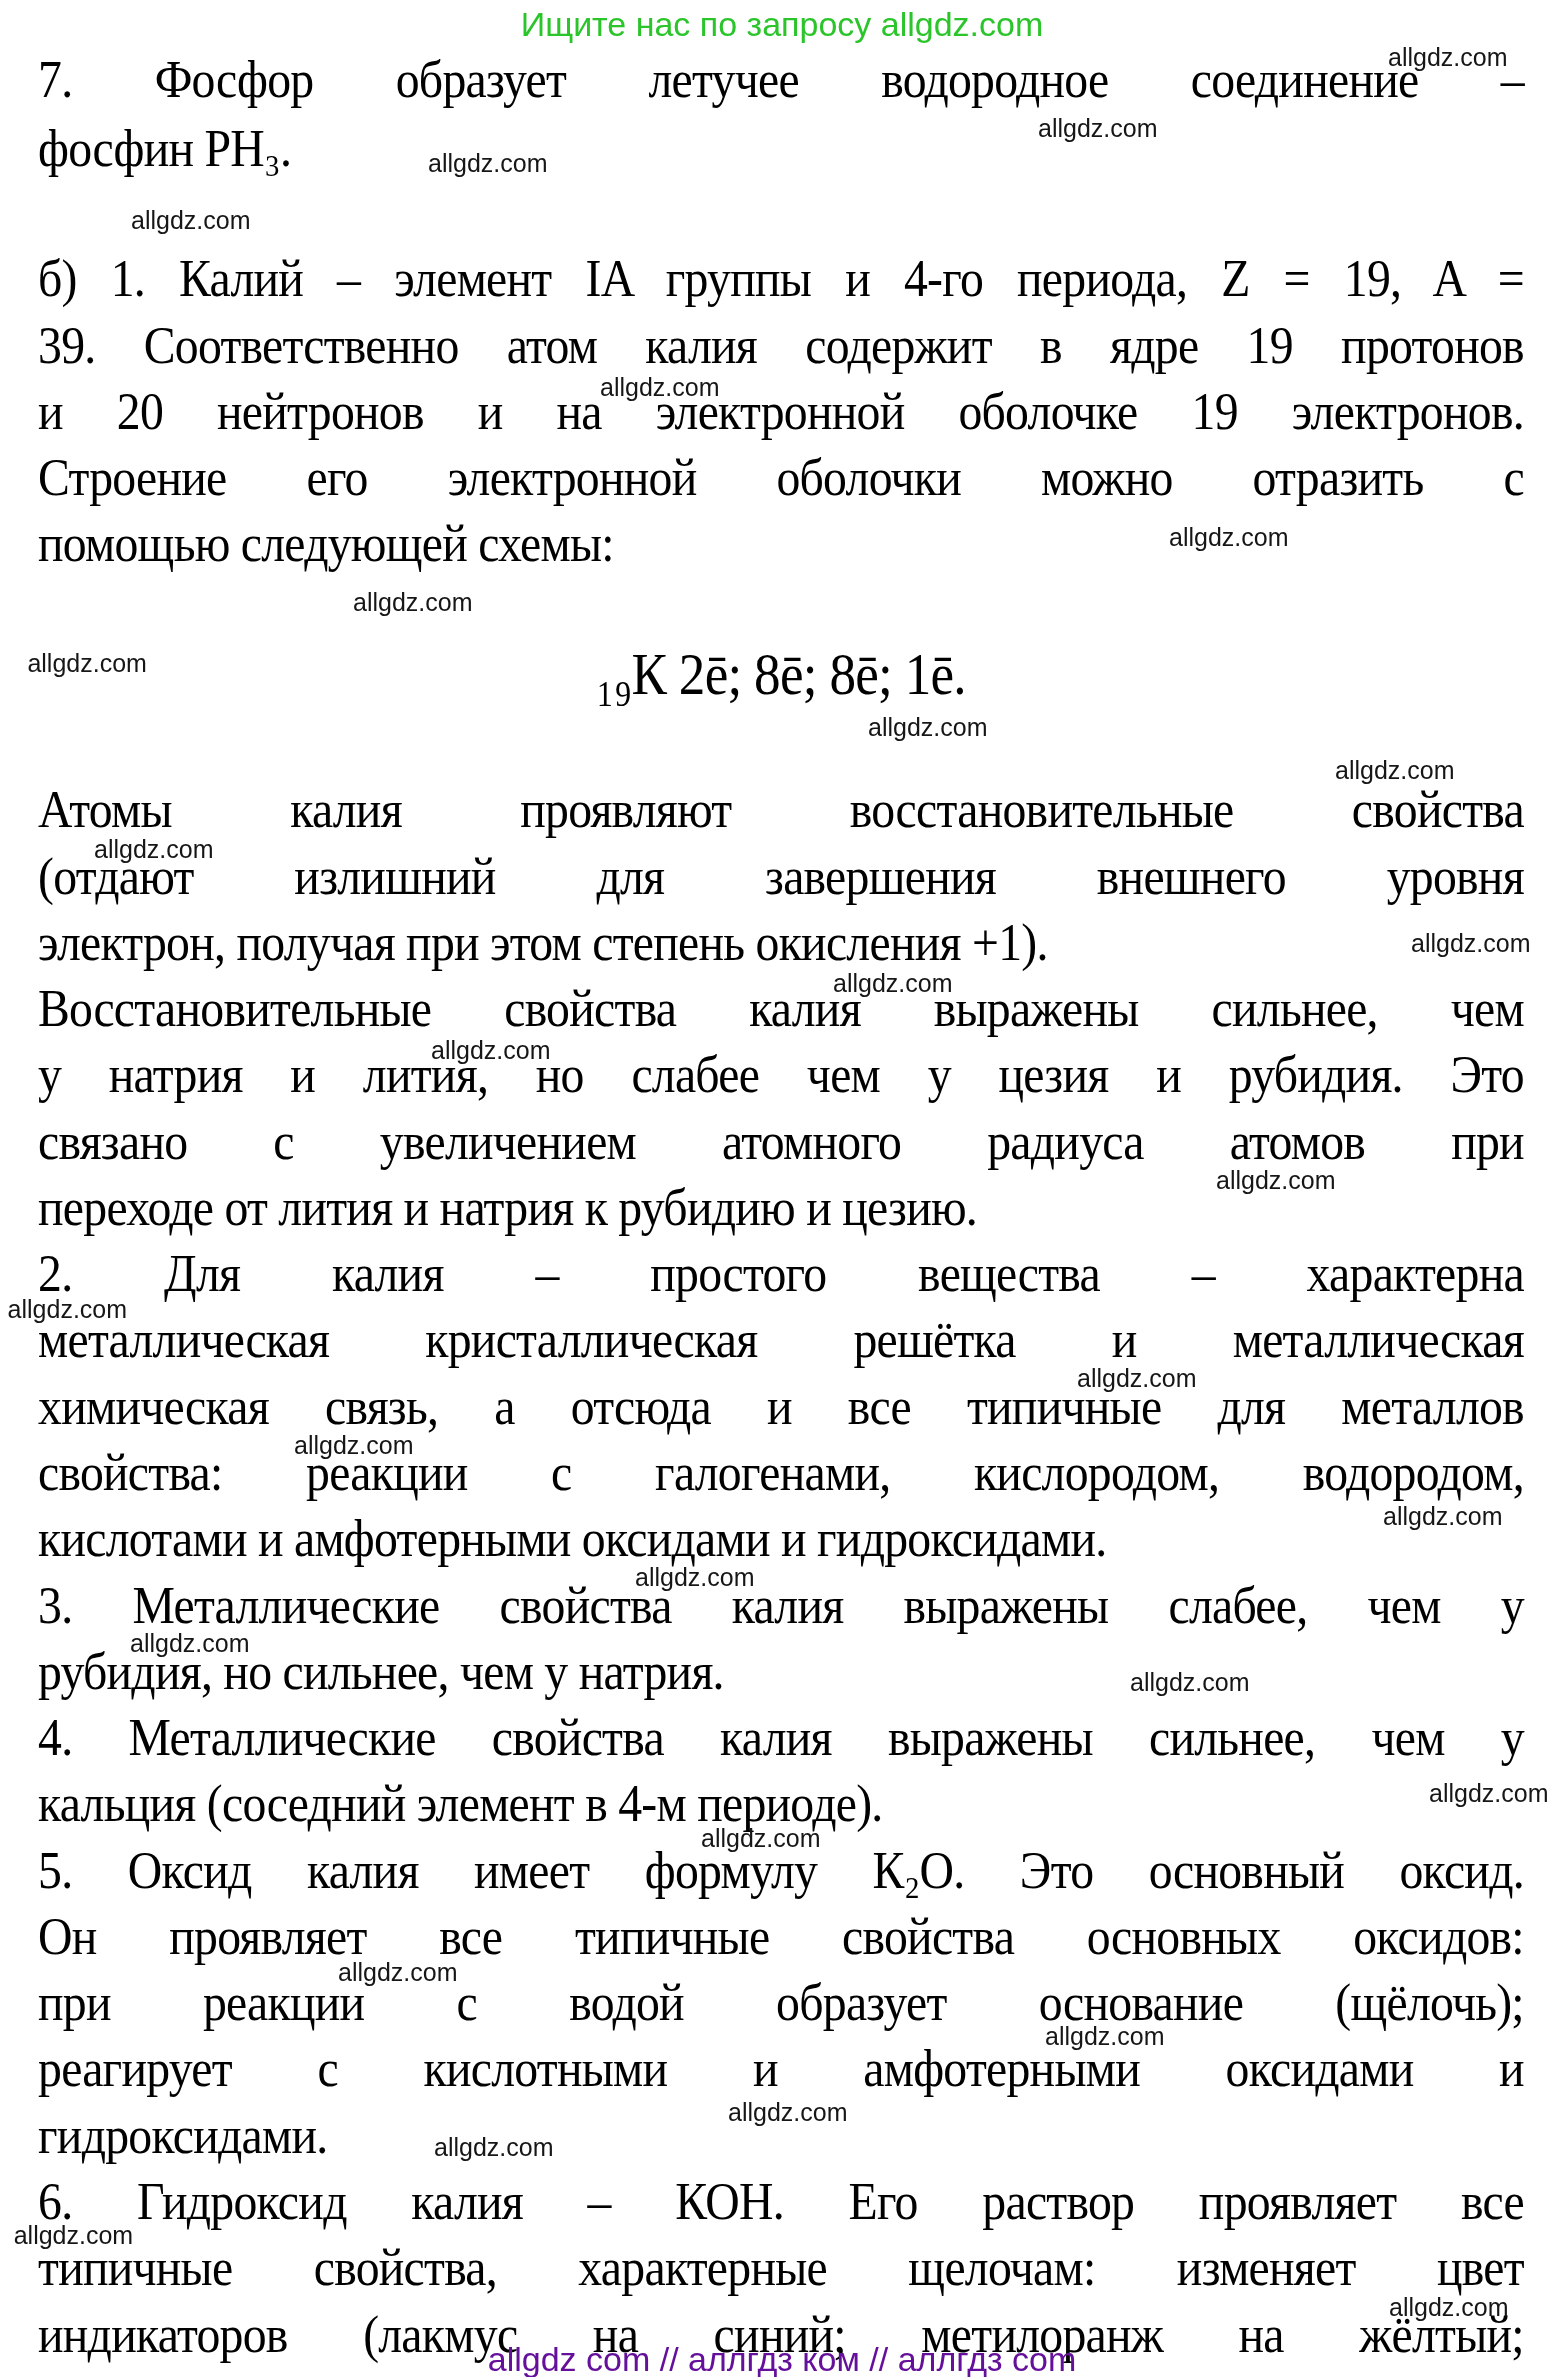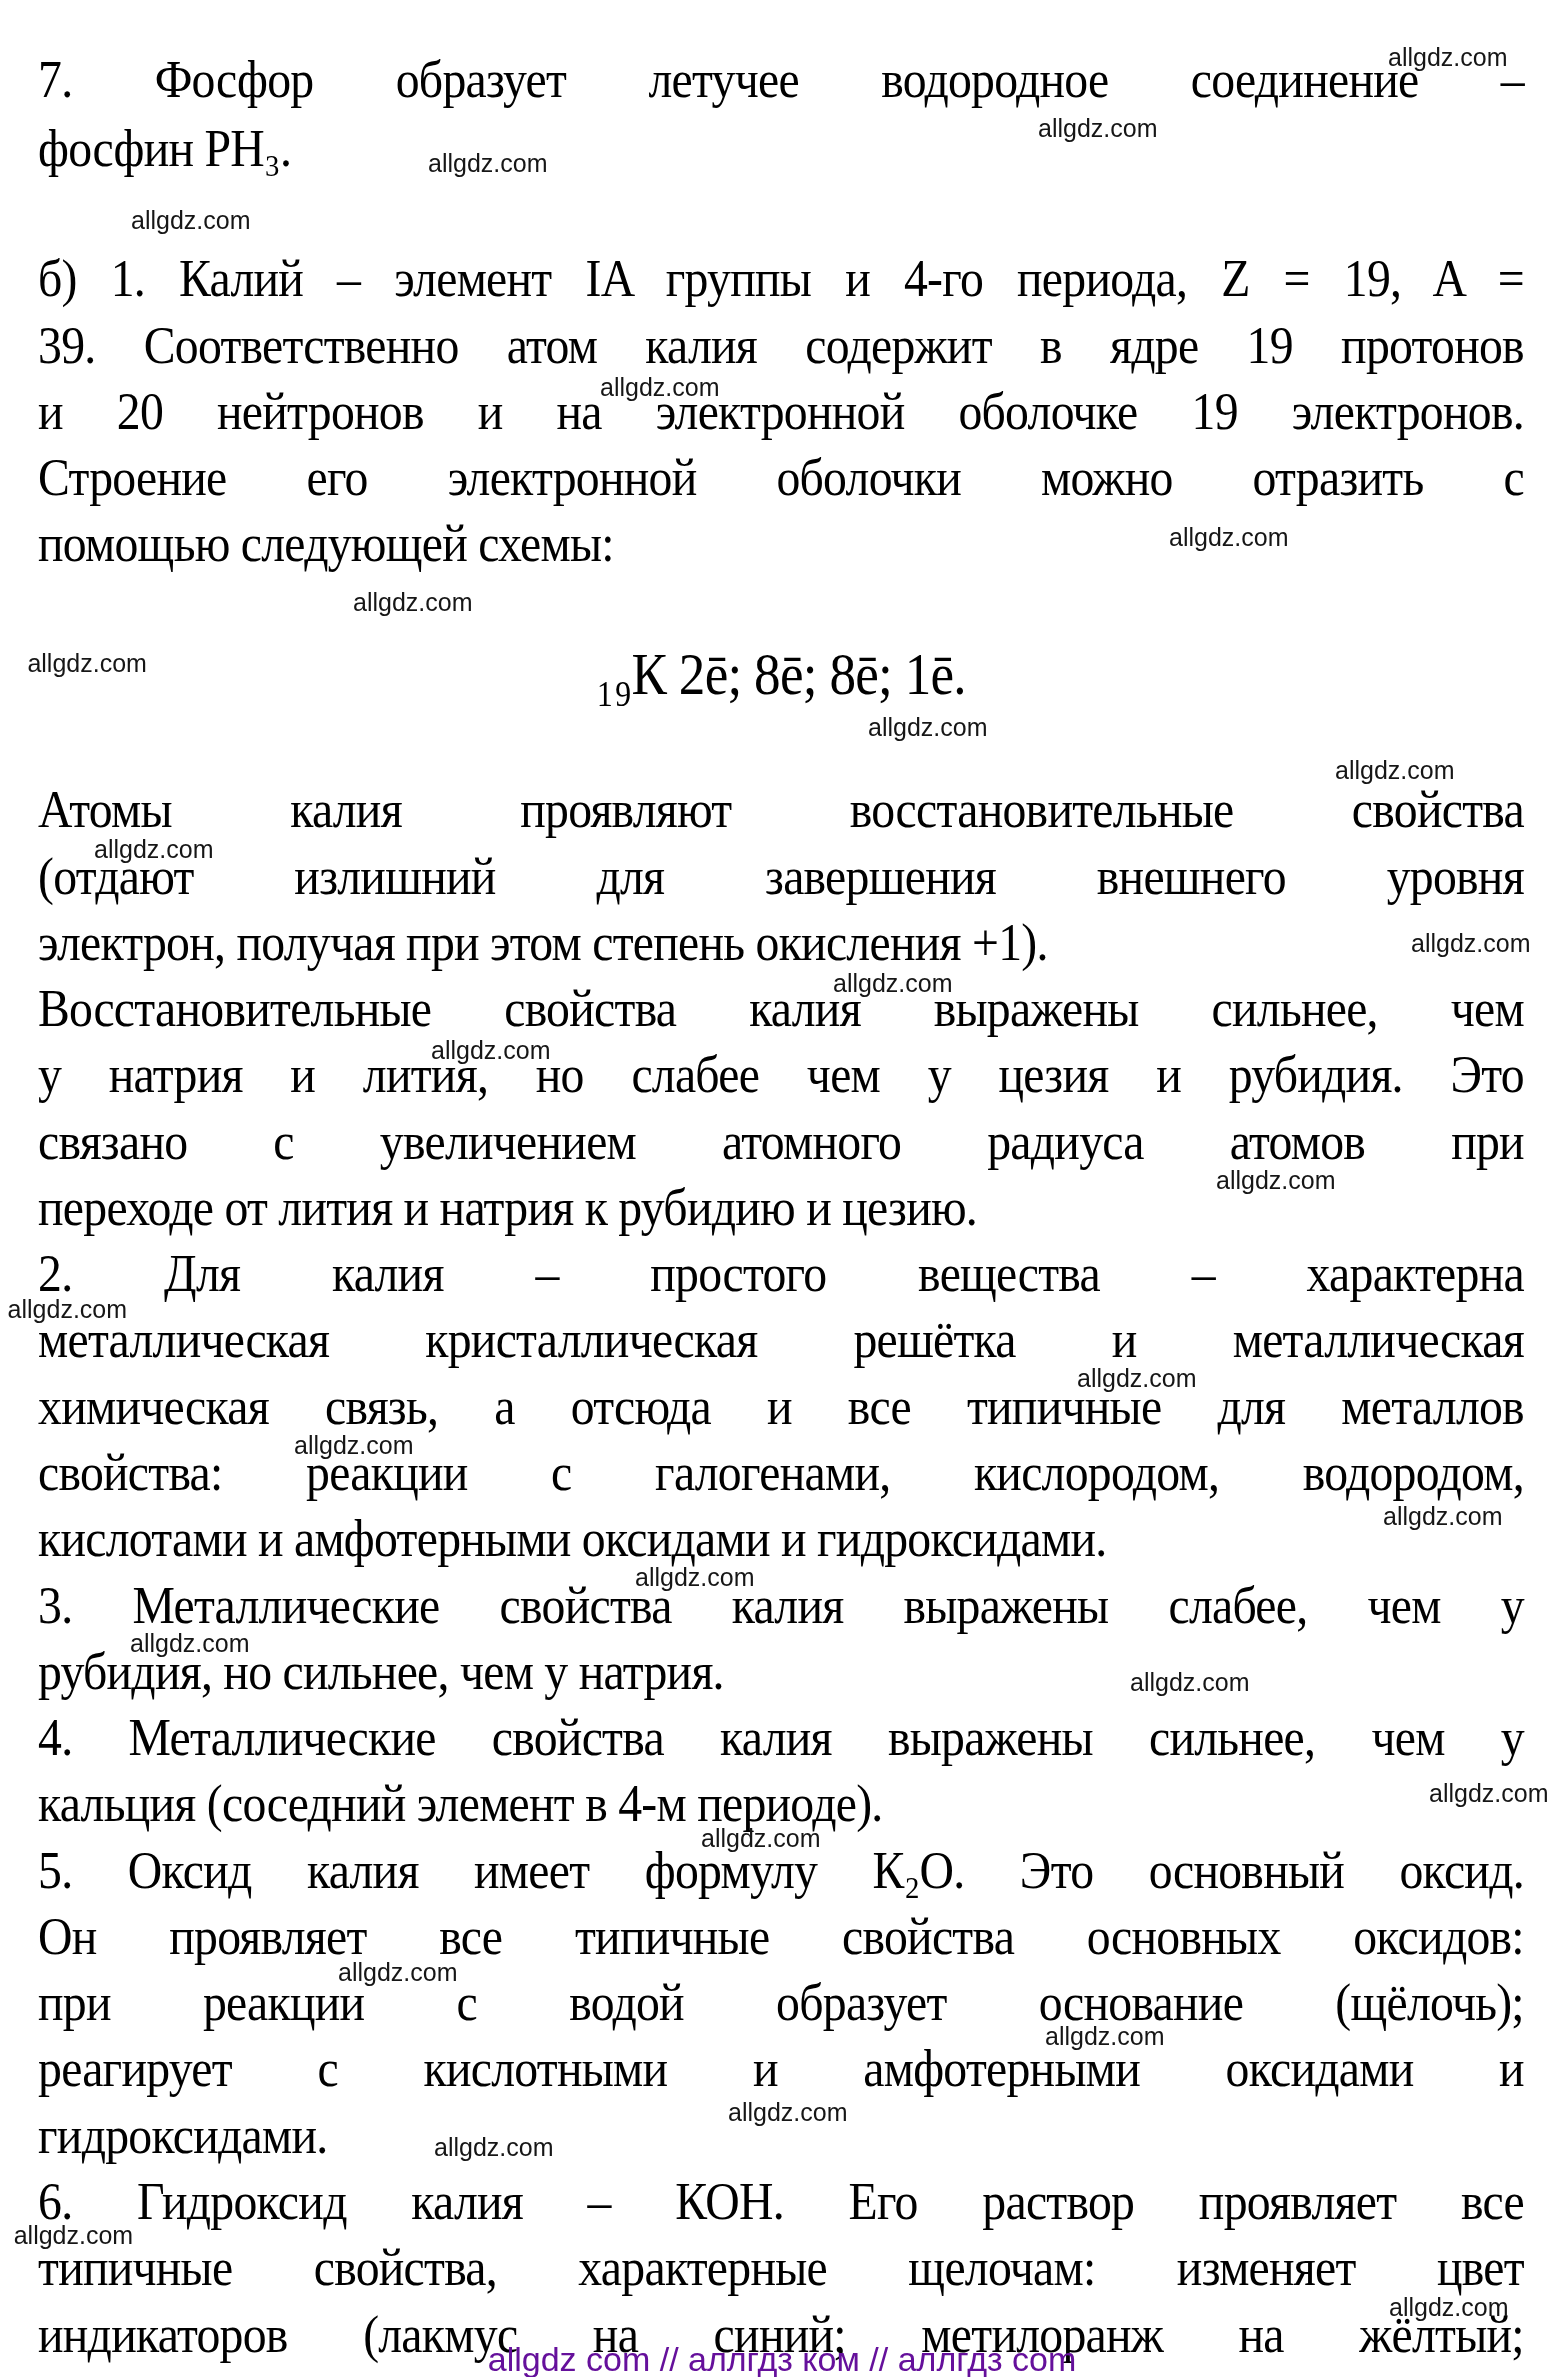--- a/index.html
+++ b/index.html
@@ -28,20 +28,21 @@
   .wm{
     position:absolute;
     font-family:"Liberation Sans","DejaVu Sans",sans-serif;
     font-size:25px;color:#161616;white-space:nowrap;
   }
 </style>
 </head>
 <body>
 
 <div class="page">
+  <div class="banner header" style="color: rgb(43, 197, 43);">Ищите нас по запросу allgdz.com</div>
 
   <div class="text-layer" id="text-layer">
       <div class="line j" style="top: 46px;">7. Фосфор образует летучее водородное соединение –</div>
       <div class="line l" style="top: 115px;">фосфин PH₃.</div>
       <div class="line j" style="top: 245px;">б) 1. Калий – элемент IA группы и 4-го периода, Z = 19, A =</div>
       <div class="line j" style="top: 312px;">39. Соответственно атом калия содержит в ядре 19 протонов</div>
       <div class="line j" style="top: 378px;">и 20 нейтронов и на электронной оболочке 19 электронов.</div>
       <div class="line j" style="top: 444px;">Строение его электронной оболочки можно отразить с</div>
       <div class="line l" style="top: 510px;">помощью следующей схемы:</div>
       <div class="line c" style="top: 641px;">₁₉К 2ē; 8ē; 8ē; 1ē.</div>

